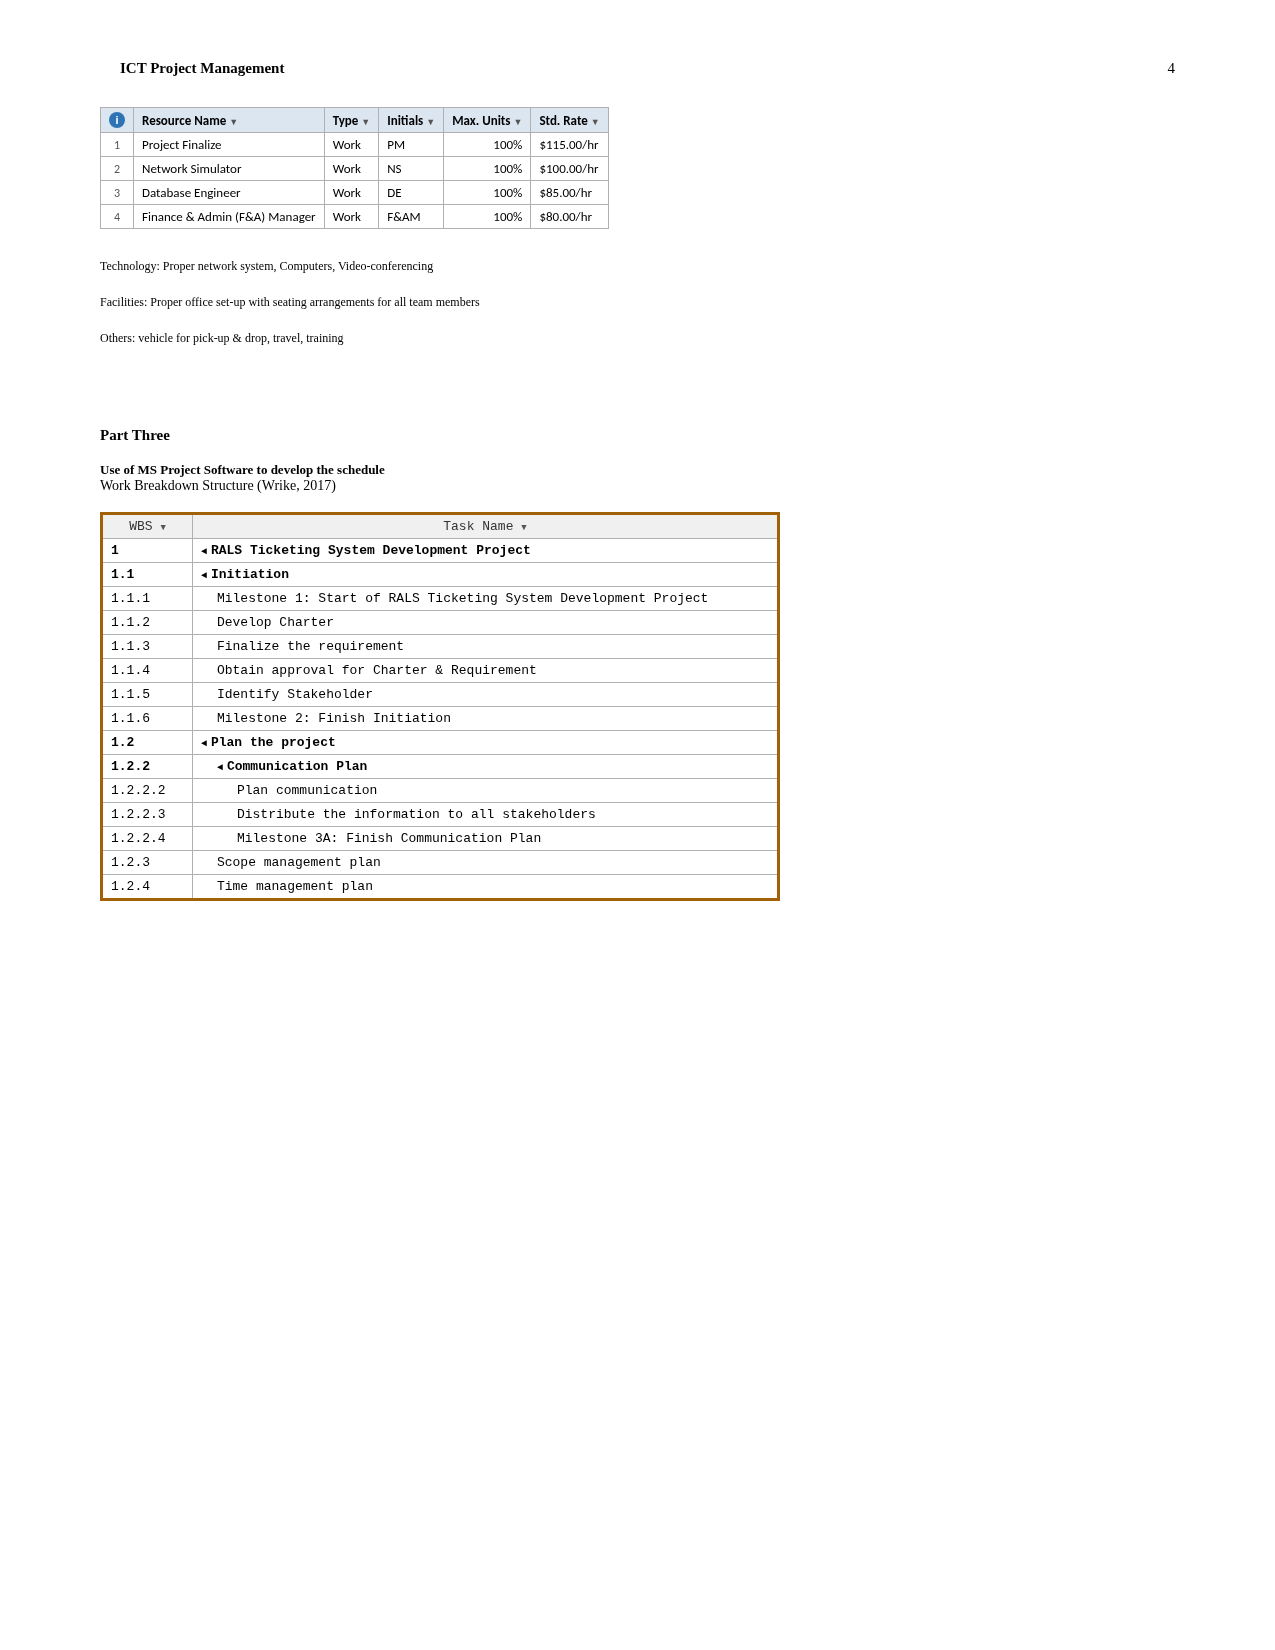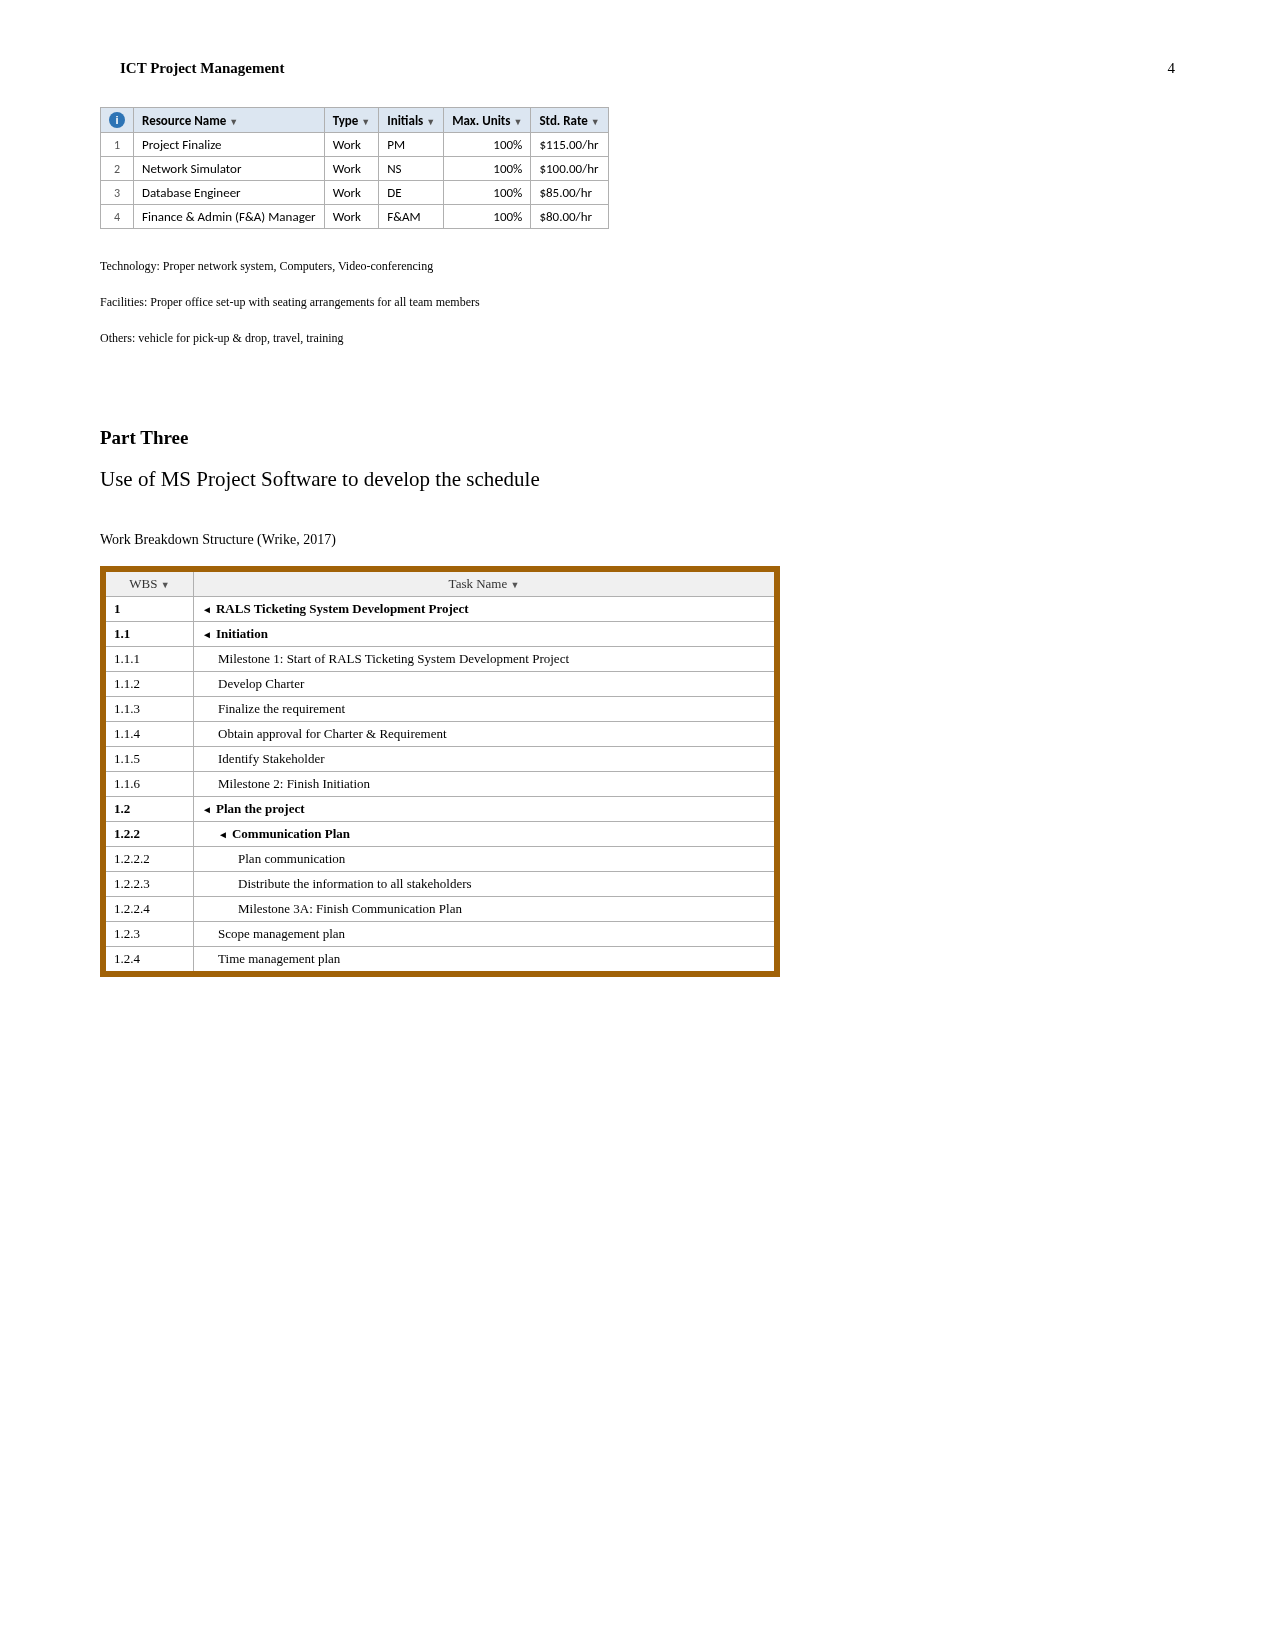--- a/index.html
+++ b/index.html
@@ -80,49 +80,48 @@
     
     .body-text {
       font-size: 12px;
       font-family: 'Times New Roman', Times, serif;
       margin-bottom: 18px;
       line-height: 1.5;
     }
 
     
     .section-heading {
-      font-size: 19px;
+      font-size: 15px;
       font-weight: bold;
       font-family: 'Times New Roman', Times, serif;
       margin-top: 80px;
       margin-bottom: 18px;
     }
     .subsection-heading {
-      font-size: 21px;
-      font-weight: normal;
+      font-size: 13px;
+      font-weight: bold;
       font-family: 'Times New Roman', Times, serif;
       margin-bottom: 0;
     }
     .subsection-subtext {
       font-size: 14px;
       font-family: 'Times New Roman', Times, serif;
       margin-bottom: 18px;
-      margin-top: 40px;
     }
 
     
     .wbs-table-wrapper {
       margin-top: 10px;
     }
     .wbs-table {
       border-collapse: collapse;
       font-size: 13px;
-      font-family: Liberation Serif, serif;
+      font-family: Liberation Mono, monospace;
       width: 680px;
-      border: 6px solid #a16207;
+      border: 3px solid #a16207;
     }
     .wbs-table th, .wbs-table td {
       border: 1px solid #b0b0b0;
       padding: 4px 8px;
     }
     .wbs-table thead tr {
       background: #f0f0f0;
     }
     .wbs-table thead th {
       font-weight: normal;

